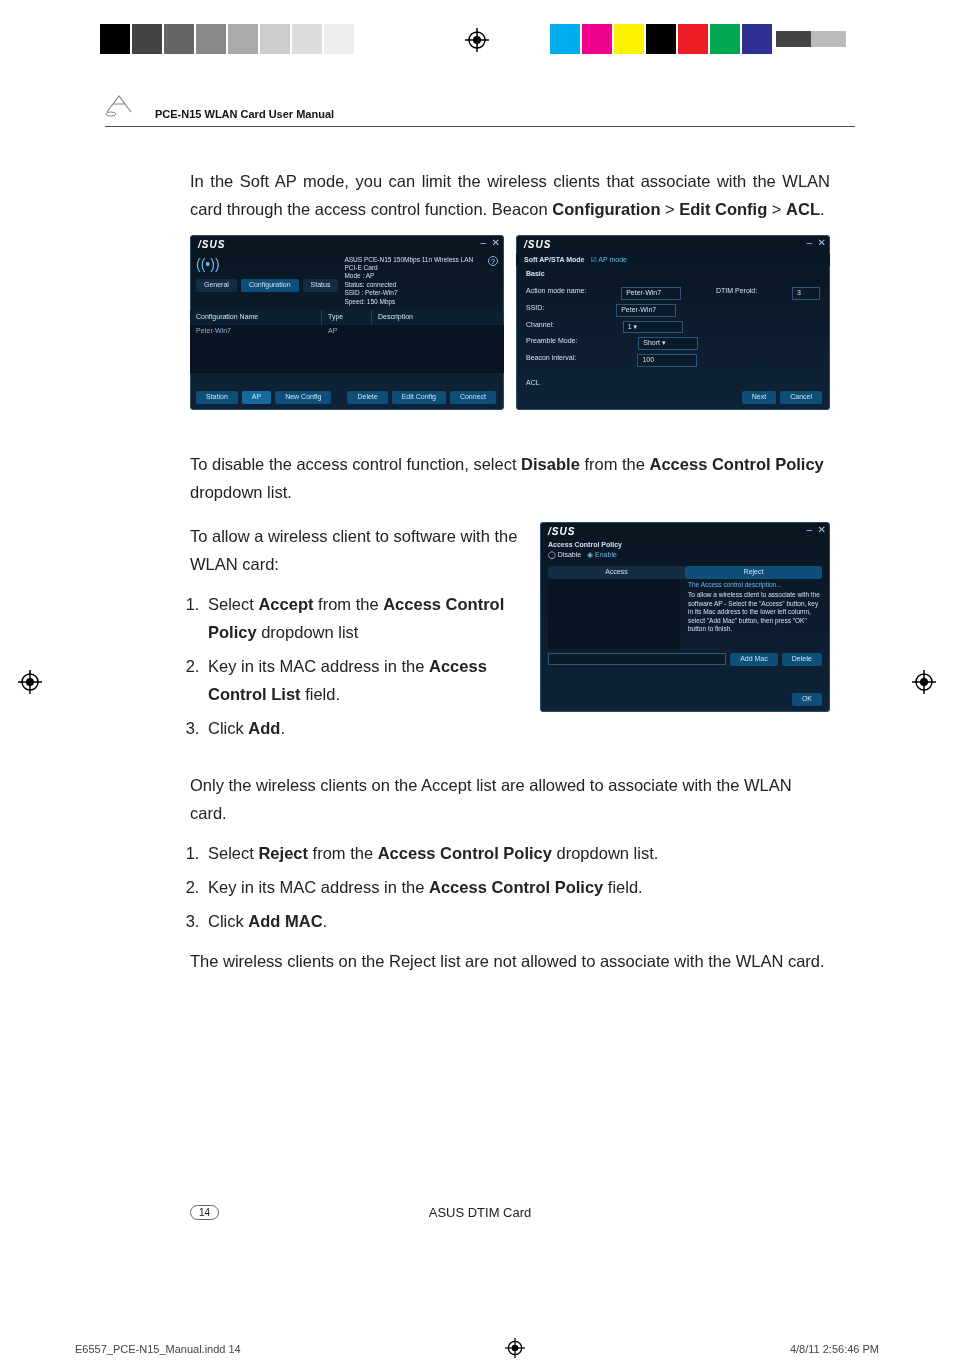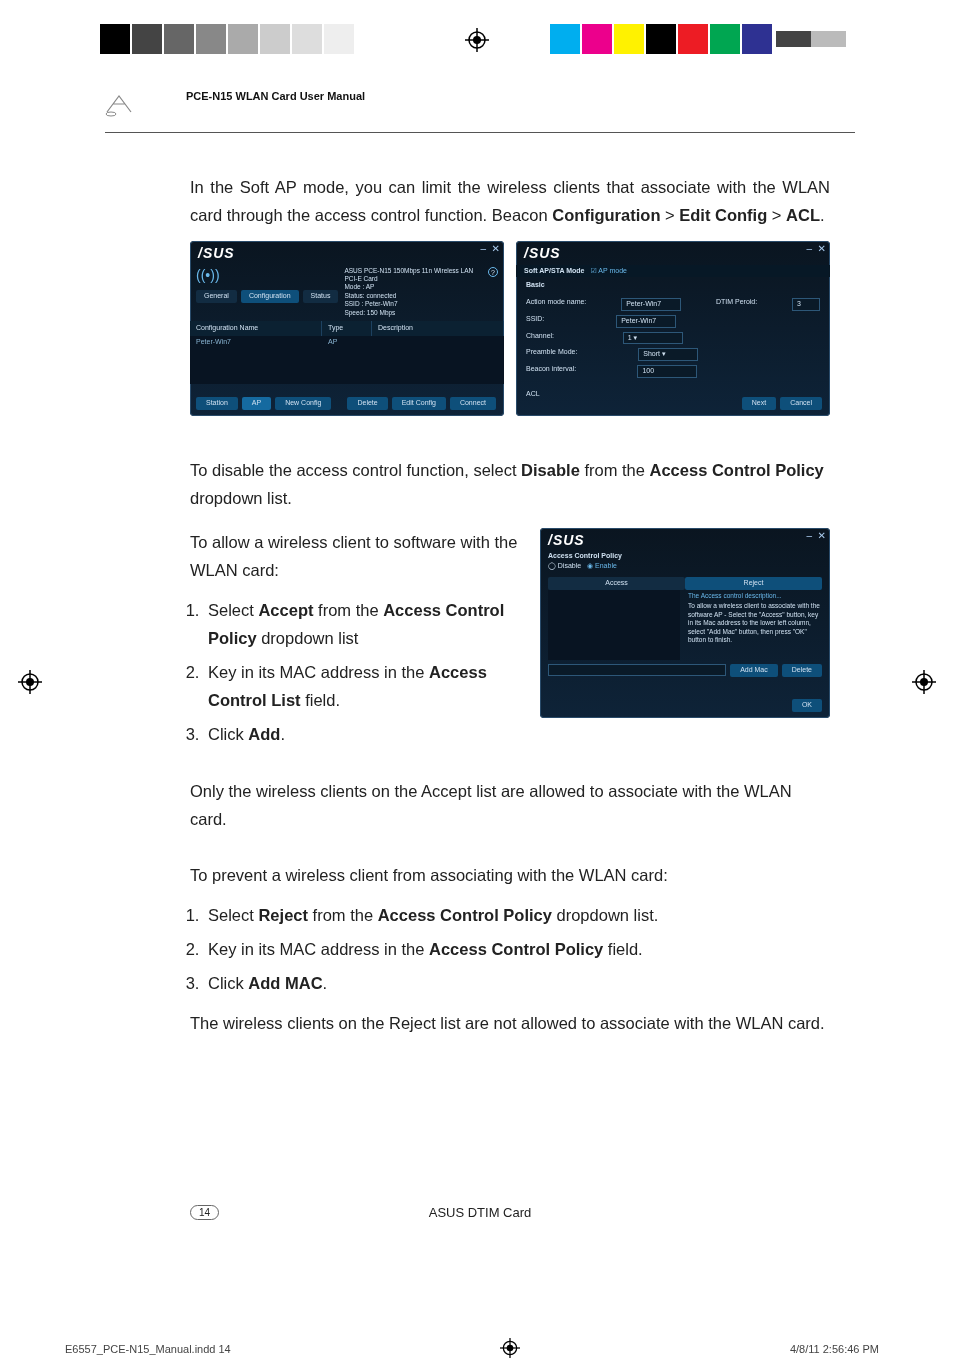--- a/index.html
+++ b/index.html
@@ -6,62 +6,62 @@
   body { background:#fff; width:954px; height:1370px; font-family:Arial, Helvetica, sans-serif; position:relative; color:#222; }
   .topbar { position:absolute; top:24px; left:0; right:0; height:30px; }
   .topbar .swatch { position:absolute; top:0; height:30px; }
 
   .reg-mark { position:absolute; width:24px; height:24px; }
   .reg-mark svg { width:24px; height:24px; }
 
   .page { position:absolute; left:75px; top:70px; width:810px; height:1210px; padding:20px 30px 20px 30px; }
 
   
-  .hdr { display:flex; align-items:flex-start; border-bottom:1px solid #555; padding-bottom:12px; margin-bottom:40px;gap:31px; }
+  .hdr { display:flex; align-items:flex-end; border-bottom:1px solid #555; padding-bottom:6px; margin-bottom:40px; }
   .hdr .logo { width:40px; height:30px; margin-right:10px; }
   .hdr .title { font-size:11px; font-weight:bold; color:#111; }
 
   
   .body { margin-left:85px; margin-right:25px; font-size:16.5px; line-height:1.7; color:#222; }
   .body p { margin-bottom:12px; }
   .body .justify { text-align:justify; }
   .body ol { margin-left:14px; margin-bottom:12px; }
   .body ol li { margin-bottom:6px; padding-left:4px; }
   .body b { font-weight:bold; }
 
   
   .cols { display:flex; gap:20px; align-items:flex-start; }
   .col-text { flex:1; }
   .col-img { width:290px; }
 
   
   .shot { background:linear-gradient(180deg,#0a1520 0%,#0e2338 100%); border-radius:4px; color:#cfe0f0; font-size:7px; line-height:1.25; position:relative; box-shadow:0 0 0 1px #294b6a inset; overflow:hidden; }
   .shot .tbar { position:absolute; top:2px; right:4px; color:#aaccee; font-size:10px; }
-  .shot .brand { font-size:14px; font-style:italic; font-weight:bold; letter-spacing:1px; color:#fff; padding:4px 8px 2px; }
+  .shot .brand { font-size:10px; font-style:italic; font-weight:bold; letter-spacing:1px; color:#fff; padding:4px 8px 2px; }
   .shot-row { display:flex; gap:12px; margin:12px 0 40px; }
   .shot-row .shot { flex:1; height:175px; }
 
   
   .s-tabs { display:flex; gap:4px; padding:4px 6px; }
   .s-tab { background:#122c42; border-radius:2px; padding:2px 8px; font-size:7px; }
   .s-tab.active { background:#0e4f7a; }
   .s-grid { padding:4px 10px; font-size:7px; }
   .s-row { display:flex; justify-content:space-between; padding:2px 0; }
   .s-input { background:#0a1a28; border:1px solid #2d5778; padding:1px 4px; min-width:60px; display:inline-block; font-size:7px; }
   .s-btn { background:#0e4f7a; border-radius:2px; padding:2px 10px; font-size:7px; display:inline-block; }
   .s-foot { position:absolute; bottom:6px; right:8px; display:flex; gap:4px; }
   .tbl-head { display:flex; background:#0b2132; font-size:7px; }
   .tbl-head span { padding:3px 6px; flex:1; border-right:1px solid #1d4160; }
   .tbl-body { background:#081422; height:48px; display:flex; }
   .tbl-body span { flex:1; padding:2px 6px; color:#89b4d2; }
 
   
   .page-num { position:absolute; bottom:60px; left:115px; font-size:10px; border:1px solid #666; border-radius:12px; padding:1px 8px; }
   .footer-text { position:absolute; bottom:60px; left:50%; transform:translateX(-50%); font-size:13px; }
-  .indd-line { position:absolute; bottom:10px; left:65px; right:75px; font-size:11px; color:#444; display:flex; justify-content:space-between; align-items:center; }
+  .indd-line { position:absolute; bottom:10px; left:75px; right:75px; font-size:11px; color:#444; display:flex; justify-content:space-between; align-items:center; }
   .indd-line .center-mark { flex:1; text-align:center; }
 </style>
 </head>
 <body>
 
 <div class="topbar">
   <div class="swatch" style="left:100px;width:30px;background:#000"></div>
   <div class="swatch" style="left:132px;width:30px;background:#444"></div>
   <div class="swatch" style="left:164px;width:30px;background:#666"></div>
   <div class="swatch" style="left:196px;width:30px;background:#888"></div>
@@ -256,21 +256,20 @@
           </div>
           <div class="s-foot">
               <span class="s-btn">OK</span>
             </div>
         </div>
       </div>
     </div>
 
     <p style="margin-top:16px">Only the wireless clients on the Accept list are allowed to associate with the WLAN card.</p>
 
-    <p style="margin-top:28px">To prevent a wireless client from associating with the WLAN card:</p>
     <ol>
       <li><span>Select </span><b>Reject</b><span> from the </span><b>Access Control Policy</b><span> dropdown list.</span></li>
       <li><span>Key in its MAC address in the </span><b>Access Control Policy</b><span> field.</span></li>
       <li><span>Click </span><b>Add MAC</b><span>.</span></li>
     </ol>
     <p>The wireless clients on the Reject list are not allowed to associate with the WLAN card.</p>
   </div>
 
   <div class="page-num">14</div>
   <div class="footer-text">ASUS DTIM Card</div>

